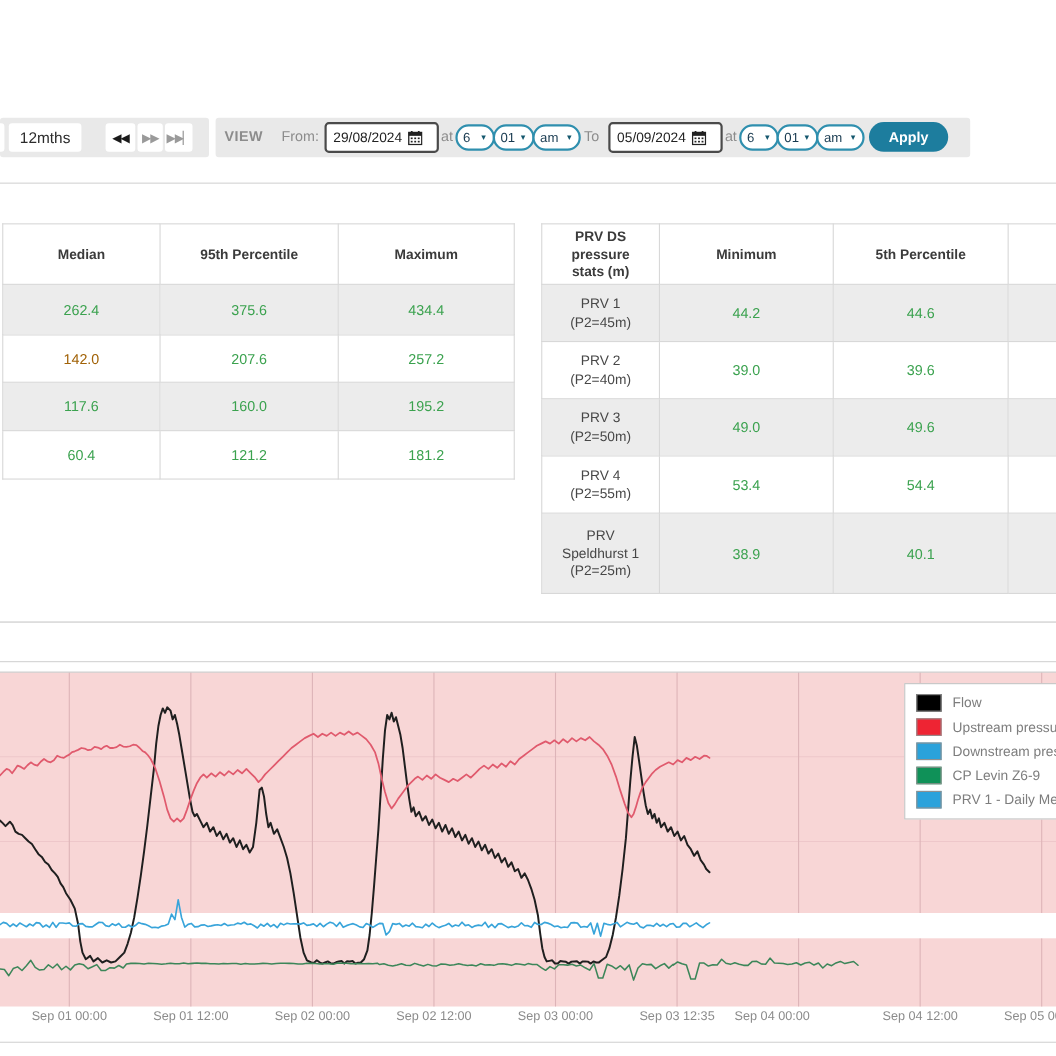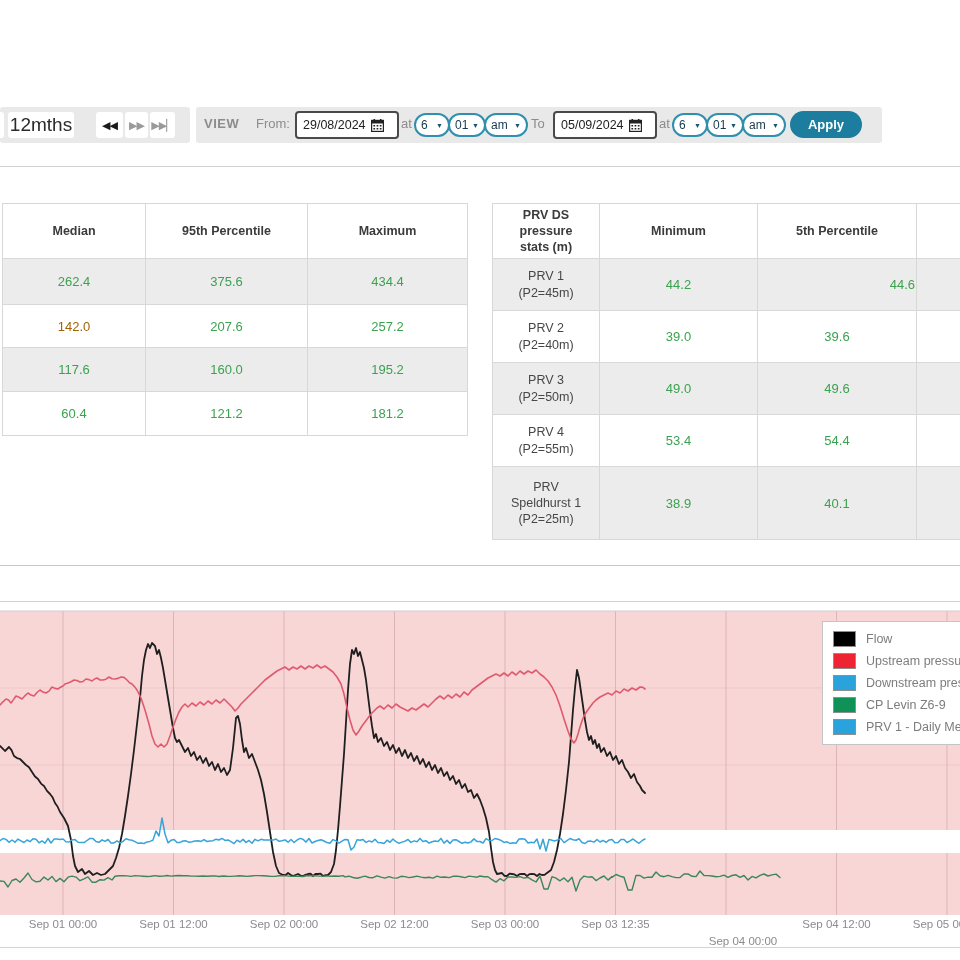--- a/index.html
+++ b/index.html
@@ -4,21 +4,21 @@
 <title>PRV Dashboard</title>
 <style>
   html,body{margin:0;padding:0;background:#fff;}
   #app{position:relative;width:960px;height:960px;overflow:hidden;background:#fff;
        font-family:"Liberation Sans",sans-serif;}
   .divider{position:absolute;left:0;width:960px;height:1px;background:#d3d3d3;}
 
   
   .tb-group{position:absolute;top:107px;height:36px;background:#e9e9e9;border-radius:3px;}
   .tb-btn{position:absolute;top:112px;height:26px;background:#fff;border:none;border-radius:3px;
-          color:#2b2b2b;font-size:19px;font-family:"Liberation Sans",sans-serif;
+          color:#2b2b2b;font-size:14px;font-family:"Liberation Sans",sans-serif;
           display:flex;align-items:center;justify-content:center;cursor:pointer;padding:0;}
   .arrow-btn{font-size:11px;letter-spacing:-1px;}
   .tb-label{position:absolute;top:116px;color:#8c8c8c;font-size:13px;}
   .date-input{position:absolute;top:111px;height:24px;background:#fff;border:2px solid #4a4a4a;
           border-radius:4px;display:flex;align-items:center;gap:5px;padding:0 6px;cursor:text;}
   .date-input span{font-size:12.5px;color:#222;}
   .pill{position:absolute;top:113px;height:20px;background:#fff;border:2px solid #2f8fae;
           border-radius:12px;display:flex;align-items:center;justify-content:space-between;
           padding:0 5px;cursor:pointer;}
   .pill span.val{font-size:12px;color:#17394f;}
@@ -162,21 +162,21 @@
       <polyline points="0.0,840.6 3.0,838.5 6.0,839.4 9.0,842.3 12.0,840.0 15.0,842.2 18.0,839.1 21.0,840.8 24.0,842.5 27.0,840.0 30.0,841.7 33.0,838.8 36.0,839.2 39.0,842.8 42.0,840.9 45.0,843.1 48.0,838.5 51.0,843.0 54.0,839.1 57.0,839.1 60.0,839.5 63.0,839.0 66.0,841.7 69.0,842.0 72.0,839.9 75.0,839.6 78.0,842.2 81.0,842.6 84.0,842.6 87.0,840.5 90.0,838.4 93.0,838.6 96.0,841.5 99.0,842.3 102.0,839.8 105.0,841.3 108.0,839.5 111.0,843.0 114.0,842.9 117.0,840.9 120.0,843.0 123.0,841.4 126.0,838.7 129.0,839.7 132.0,840.3 135.0,841.6 138.0,843.3 141.0,843.0 144.0,843.5 147.0,841.9 150.0,841.4 153.0,840.1 156.0,831.0 159.0,836.0 162.0,818.0 165.0,834.0 168.0,842.8 171.0,840.3 174.0,839.5 177.0,842.6 180.0,842.4 183.0,841.0 186.0,840.8 189.0,842.3 192.0,841.7 195.0,841.0 198.0,840.7 201.0,841.4 204.0,839.6 207.0,841.5 210.0,840.9 213.0,840.7 216.0,839.2 219.0,840.0 222.0,838.4 225.0,840.4 228.0,839.9 231.0,841.6 234.0,843.6 237.0,840.2 240.0,842.0 243.0,839.4 246.0,842.4 249.0,840.5 252.0,843.3 255.0,839.3 258.0,840.8 261.0,839.3 264.0,840.0 267.0,839.9 270.0,839.9 273.0,840.1 276.0,839.0 279.0,841.3 282.0,840.8 285.0,839.9 288.0,842.2 291.0,839.5 294.0,842.5 297.0,840.1 300.0,838.4 303.0,839.3 306.0,842.1 309.0,838.5 312.0,843.0 315.0,841.5 318.0,840.5 321.0,839.7 324.0,841.0 327.0,842.6 330.0,843.2 333.0,839.6 336.0,840.9 339.0,843.1 342.0,841.2 345.0,839.4 348.0,839.7 351.0,850.0 354.0,847.0 357.0,839.7 360.0,840.3 363.0,839.5 366.0,842.4 369.0,840.9 372.0,842.0 375.0,839.3 378.0,842.4 381.0,842.7 384.0,843.4 387.0,840.2 390.0,842.3 393.0,839.1 396.0,841.7 399.0,843.3 402.0,842.1 405.0,841.2 408.0,839.5 411.0,842.4 414.0,840.9 417.0,841.8 420.0,838.4 423.0,841.5 426.0,840.7 429.0,843.1 432.0,841.7 435.0,841.0 438.0,841.6 441.0,838.4 444.0,843.1 447.0,840.4 450.0,843.4 453.0,839.9 456.0,839.7 459.0,841.5 462.0,843.3 465.0,842.2 468.0,843.0 471.0,841.9 474.0,838.9 477.0,841.6 480.0,841.5 483.0,843.0 486.0,838.6 489.0,840.4 492.0,840.5 495.0,838.5 498.0,839.2 501.0,840.4 504.0,842.4 507.0,841.8 510.0,843.4 513.0,842.7 516.0,843.2 519.0,839.0 522.0,838.8 525.0,839.2 528.0,843.0 531.0,842.3 534.0,842.8 537.0,839.0 540.0,849.0 543.0,839.3 546.0,851.0 549.0,839.4 552.0,840.3 555.0,840.9 558.0,839.8 561.0,838.6 564.0,842.6 567.0,840.6 570.0,838.5 573.0,839.7 576.0,840.2 579.0,838.8 582.0,842.5 585.0,843.5 588.0,841.2 591.0,841.1 594.0,842.1 597.0,839.5 600.0,842.0 603.0,840.3 606.0,842.4 609.0,840.1 612.0,839.6 615.0,842.8 618.0,842.6 621.0,839.4 624.0,839.4 627.0,842.5 630.0,840.8 633.0,839.0 636.0,841.4 639.0,843.3 642.0,840.7 645.0,839.0" fill="none" stroke="#38a4da" stroke-width="1.5" stroke-linejoin="round" stroke-linecap="round"></polyline>
       <polyline points="0.0,881.0 4.0,881.4 8.0,887.0 12.0,880.5 16.0,879.0 20.0,882.3 24.0,878.0 28.0,873.0 32.0,879.5 36.0,881.9 40.0,881.3 44.0,877.1 48.0,880.0 52.0,876.4 56.0,881.6 60.0,878.4 64.0,881.7 68.0,877.2 72.0,876.1 76.0,877.1 80.0,880.7 84.0,878.9 88.0,876.9 92.0,882.2 96.0,882.2 100.0,879.7 104.0,880.1 108.0,877.7 112.0,880.0 115.0,876.3 119.0,875.8 123.0,875.6 127.0,875.9 131.0,876.4 135.0,875.6 139.0,875.9 143.0,876.2 147.0,876.5 151.0,876.2 155.0,875.6 159.0,876.2 163.0,876.1 167.0,875.5 171.0,876.1 175.0,875.8 179.0,875.5 183.0,875.8 187.0,875.7 191.0,876.1 195.0,876.1 199.0,876.3 203.0,876.0 207.0,876.2 211.0,876.0 215.0,875.9 219.0,876.5 223.0,876.0 227.0,876.3 231.0,876.4 235.0,876.1 239.0,875.8 243.0,876.0 247.0,876.4 251.0,876.0 255.0,875.6 259.0,875.6 263.0,875.8 267.0,876.0 271.0,876.4 275.0,876.4 279.0,875.7 283.0,875.8 287.0,875.9 291.0,876.4 295.0,876.2 299.0,876.2 303.0,876.5 307.0,875.5 311.0,875.7 315.0,875.6 319.0,876.1 323.0,876.1 327.0,875.9 331.0,876.2 335.0,876.0 339.0,876.2 343.0,875.6 345.0,876.9 349.0,876.2 353.0,877.5 357.0,878.2 361.0,877.2 365.0,876.1 369.0,877.5 373.0,877.7 377.0,875.8 381.0,877.1 385.0,878.1 389.0,876.7 393.0,877.9 397.0,878.1 401.0,876.3 405.0,876.6 409.0,877.6 413.0,877.0 417.0,876.1 421.0,877.1 425.0,877.8 429.0,877.2 433.0,878.1 437.0,876.1 441.0,877.3 445.0,877.0 449.0,877.6 453.0,876.3 457.0,876.1 461.0,876.7 465.0,877.6 469.0,876.1 473.0,876.6 477.0,877.2 480.0,876.0 484.0,876.8 488.0,876.8 492.0,879.7 496.0,882.1 500.0,878.7 504.0,880.8 508.0,877.0 512.0,877.0 516.0,877.4 520.0,876.6 524.0,878.1 528.0,877.3 532.0,879.8 536.0,882.0 540.0,876.0 544.0,889.0 548.0,889.0 552.0,876.6 556.0,878.1 560.0,880.8 564.0,877.9 568.0,881.7 572.0,877.2 576.0,891.0 580.0,880.0 584.0,876.1 588.0,877.1 592.0,876.7 596.0,880.6 600.0,878.0 604.0,876.0 608.0,880.1 612.0,876.6 612.0,877.4 616.0,874.5 620.0,876.2 624.0,877.2 628.0,890.0 632.0,890.0 636.0,875.4 640.0,875.5 644.0,878.2 648.0,877.1 652.0,877.2 656.0,872.0 660.0,875.7 664.0,876.7 668.0,875.3 672.0,876.6 676.0,877.6 680.0,877.6 684.0,874.0 688.0,873.9 692.0,876.3 696.0,876.6 700.0,871.0 704.0,875.5 708.0,875.6 712.0,876.0 716.0,876.8 720.0,876.4 724.0,875.2 728.0,877.3 732.0,875.5 736.0,874.8 740.0,877.3 744.0,875.5 748.0,880.0 752.0,876.4 756.0,877.9 760.0,875.4 764.0,874.0 768.0,876.0 772.0,874.9 776.0,874.1 780.0,877.5" fill="none" stroke="#3c8659" stroke-width="1.4" stroke-linejoin="round" stroke-linecap="round"></polyline>
     </svg>
   <div id="axis-labels">
       <div class="axis-label" style="left: 63px;">Sep 01 00:00</div>
       <div class="axis-label" style="left: 173.5px;">Sep 01 12:00</div>
       <div class="axis-label" style="left: 284px;">Sep 02 00:00</div>
       <div class="axis-label" style="left: 394.5px;">Sep 02 12:00</div>
       <div class="axis-label" style="left: 505px;">Sep 03 00:00</div>
       <div class="axis-label" style="left: 615.5px;">Sep 03 12:35</div>
-      <div class="axis-label" style="left: 743px; margin-top: 17px;">Sep 04 00:00</div>
+      <div class="axis-label" style="left: 702px;">Sep 04 00:00</div>
       <div class="axis-label" style="left: 836.5px;">Sep 04 12:00</div>
       <div class="axis-label" style="left: 947px;">Sep 05 00:00</div>
     </div>
 
   <div id="legend">
       <div class="leg-row">
         <span class="leg-swatch" style="background: rgb(0, 0, 0);"></span>
         <span class="leg-text">Flow</span>
       </div>
       <div class="leg-row">
@@ -246,21 +246,21 @@
           <th class="corner">PRV DS pressure stats (m)</th>
           <th>Minimum</th>
           <th>5th Percentile</th>
           <th></th>
         </tr>
       </thead>
       <tbody>
         <tr class="stripe" style="height: 52px;">
           <td class="lbl">PRV 1 (P2=45m)</td>
           <td class="val" style="color: rgb(59, 162, 79);">44.2</td>
-          <td class="val" style="color: rgb(59, 162, 79); text-align: right;">44.6</td>
+          <td class="val" style="color: rgb(59, 162, 79);">44.6</td>
           <td class="val" style="color: rgb(59, 162, 79);"></td>
         </tr>
         <tr style="height: 52px;">
           <td class="lbl">PRV 2 (P2=40m)</td>
           <td class="val" style="color: rgb(59, 162, 79);">39.0</td>
           <td class="val" style="color: rgb(59, 162, 79);">39.6</td>
           <td class="val" style="color: rgb(59, 162, 79);"></td>
         </tr>
         <tr class="stripe" style="height: 52px;">
           <td class="lbl">PRV 3 (P2=50m)</td>

